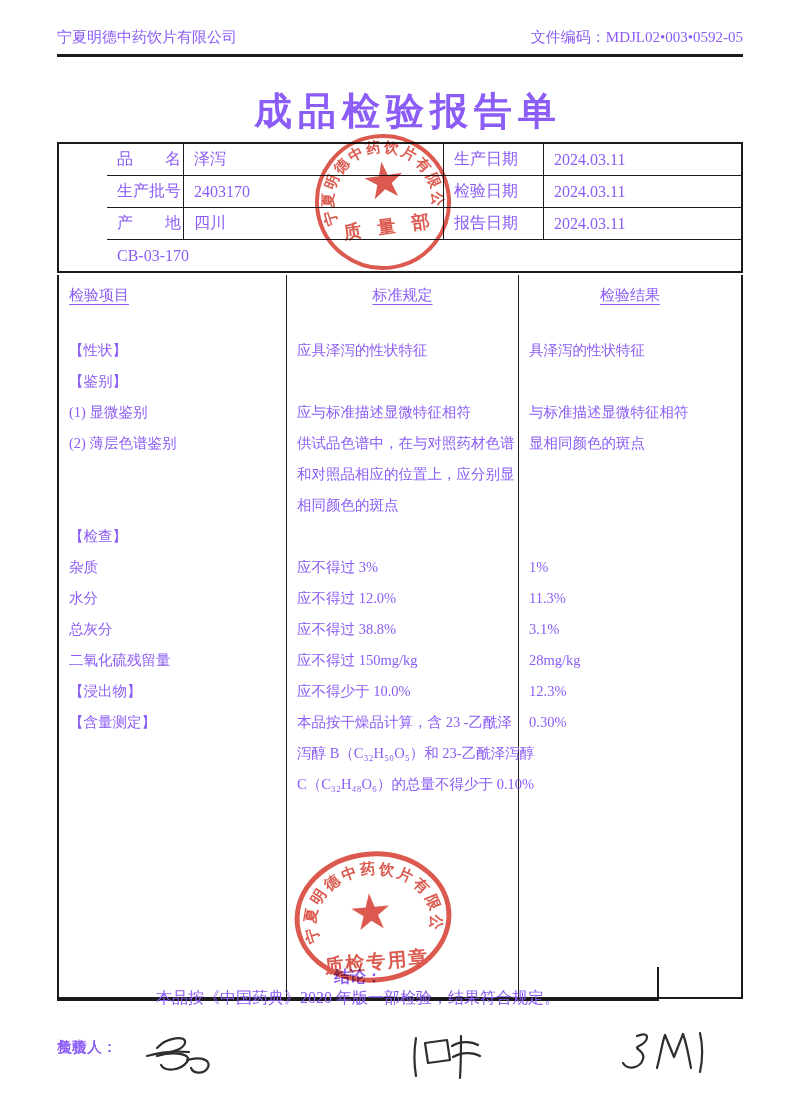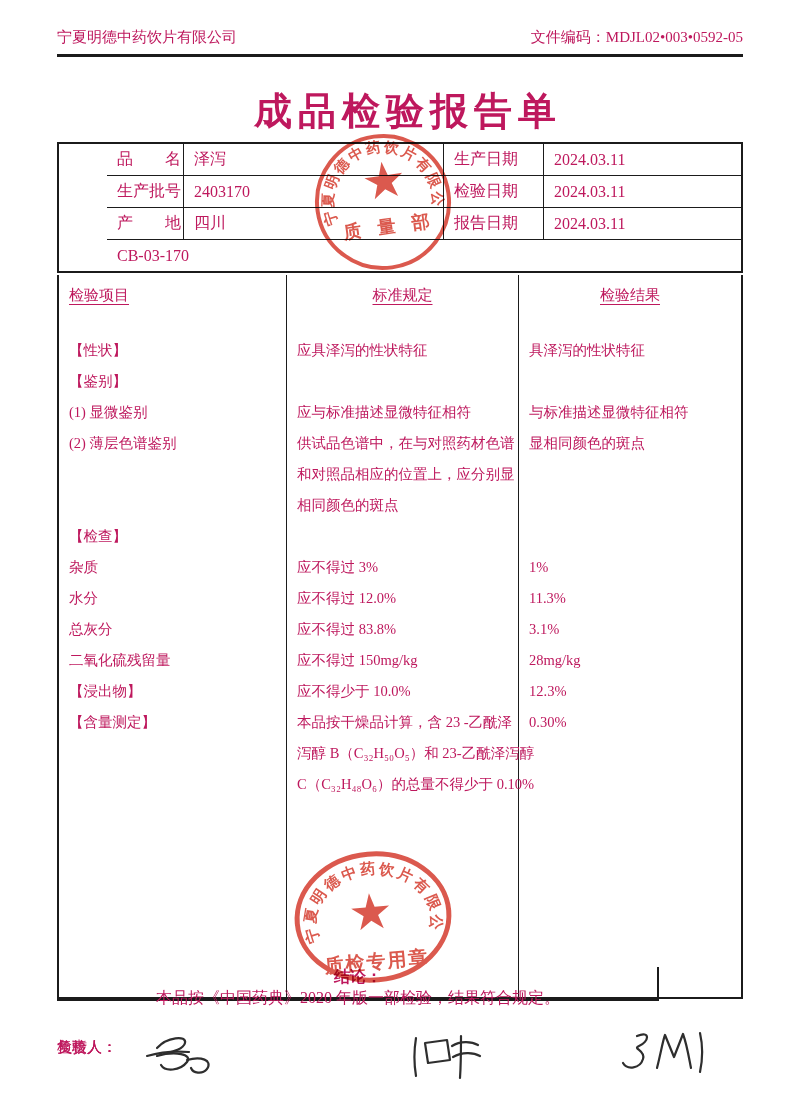--- a/index.html
+++ b/index.html
@@ -1,19 +1,19 @@
 <!DOCTYPE html>
 <html><head>
 <meta charset="utf-8">
 <style>
   * { margin:0; padding:0; box-sizing:border-box; }
   body { background:#ffffff; }
   .page {
     position:relative; width:800px; height:1098px; background:#ffffff;
-    font-family:"Liberation Serif","DejaVu Serif",serif; color:#be185d;
+    font-family:"Liberation Serif","DejaVu Serif",serif; color:#8b5cf6;
     overflow:hidden;
   }
   
   .doc-header{ position:absolute; top:28px; left:57px; width:686px;
     display:flex; justify-content:space-between; font-size:15px; }
   .head-rule{ position:absolute; top:54px; left:57px; width:686px; height:3px; background:#1b1b1b; }
   
   .title{ position:absolute; top:86px; left:8px; width:100%; text-align:center;
     font-size:38px; font-weight:bold; letter-spacing:6px; }
   
@@ -124,21 +124,21 @@
       <div class="dcell c1">【检查】</div>
       <div class="dcell c2"></div>
       <div class="dcell c3"></div>
       <div class="dcell c1">杂质</div>
       <div class="dcell c2">应不得过 3%</div>
       <div class="dcell c3">1%</div>
       <div class="dcell c1">水分</div>
       <div class="dcell c2">应不得过 12.0%</div>
       <div class="dcell c3">11.3%</div>
       <div class="dcell c1">总灰分</div>
-      <div class="dcell c2">应不得过 83.8%</div>
+      <div class="dcell c2">应不得过 38.8%</div>
       <div class="dcell c3">3.1%</div>
       <div class="dcell c1">二氧化硫残留量</div>
       <div class="dcell c2">应不得过 150mg/kg</div>
       <div class="dcell c3">28mg/kg</div>
       <div class="dcell c1">【浸出物】</div>
       <div class="dcell c2">应不得少于 10.0%</div>
       <div class="dcell c3">12.3%</div>
       <div class="dcell c1">【含量测定】</div>
       <div class="dcell c2">本品按干燥品计算，含 23 -乙酰泽</div>
       <div class="dcell c3">0.30%</div>

